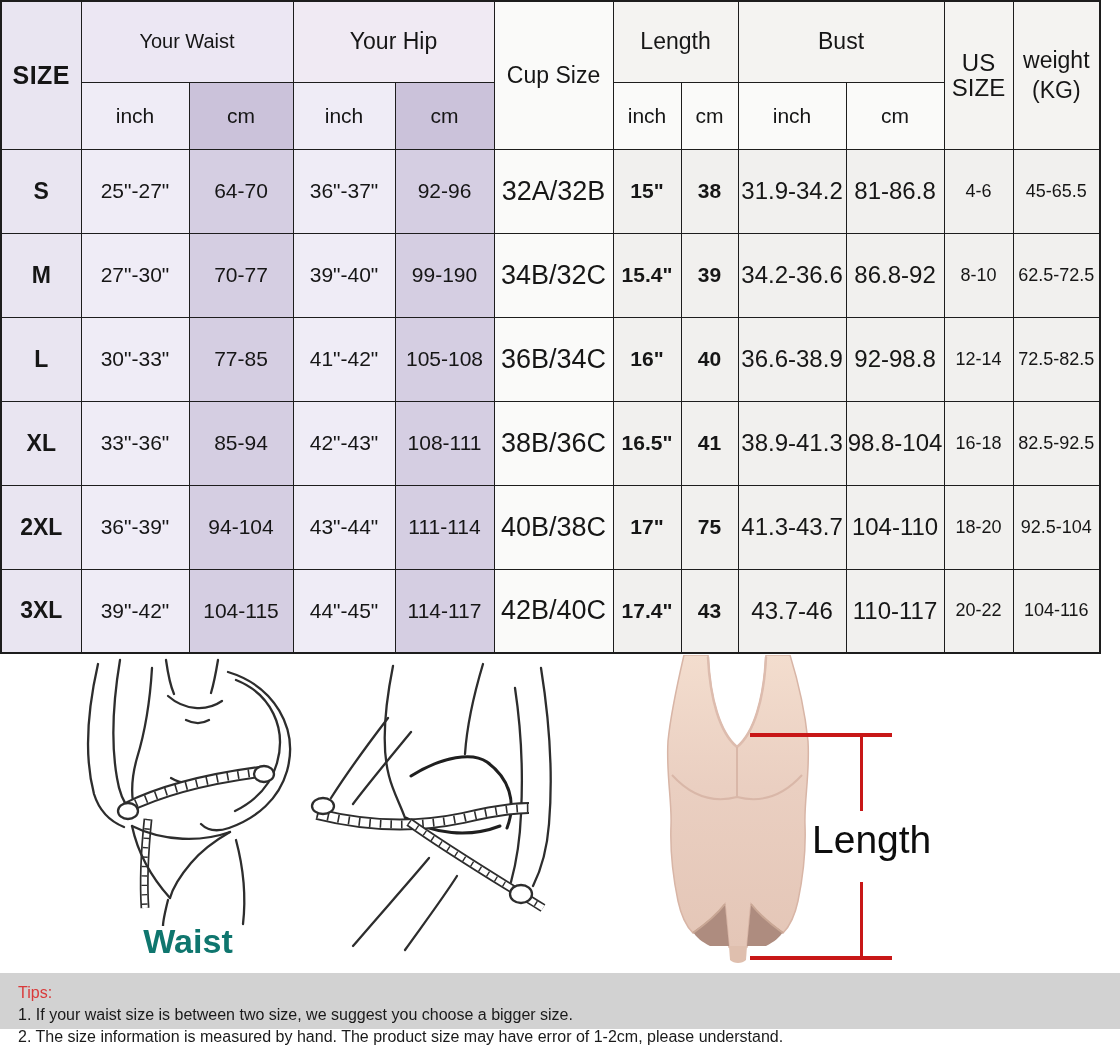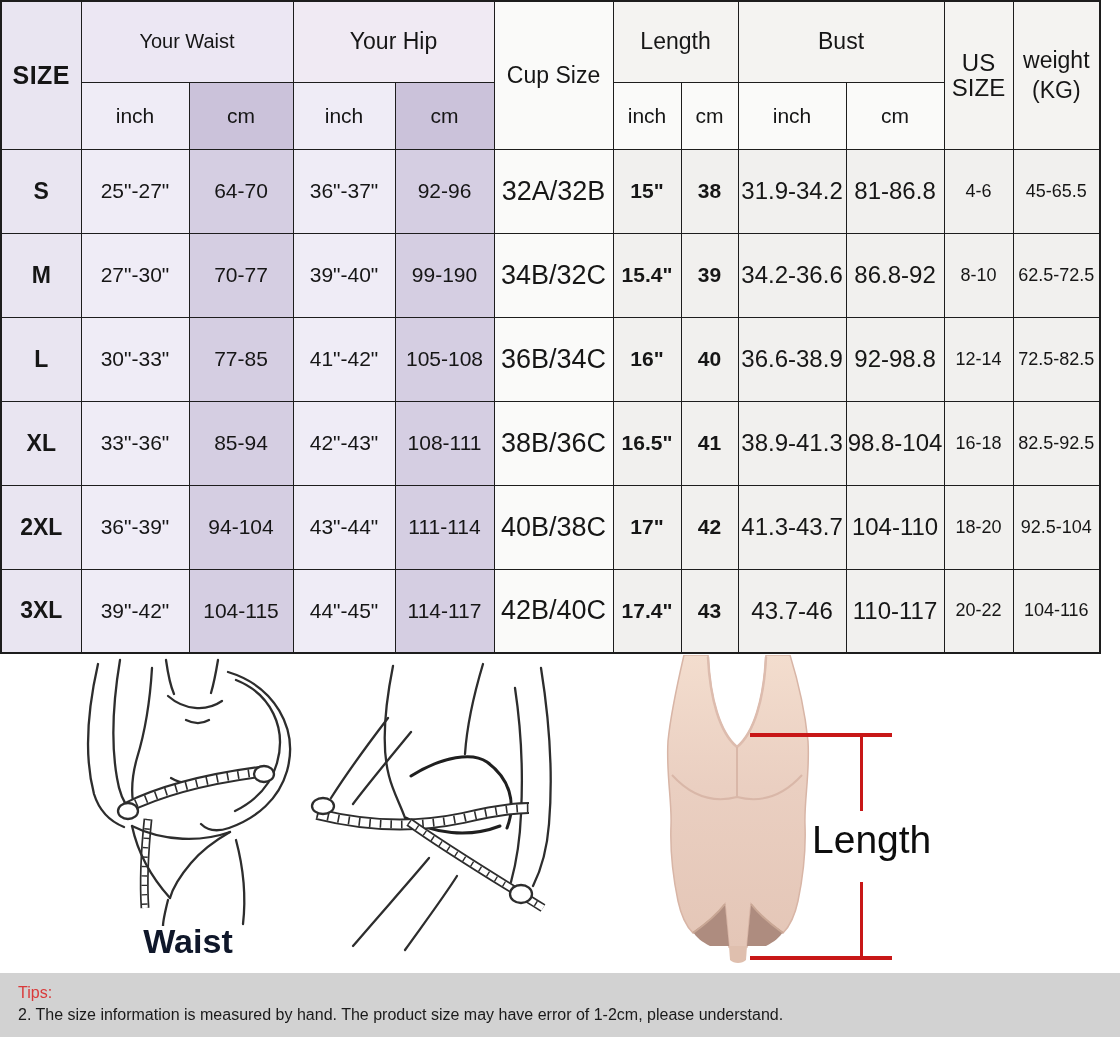--- a/index.html
+++ b/index.html
@@ -29,21 +29,21 @@
   .c-size{background:var(--c-lavender_mid,#e9e5f1);font-weight:bold;font-size:23px}
   .c-li{background:var(--c-lavender_light,#efecf6);font-size:21px}
   .c-lc{background:var(--c-lavender_dark,#d5cee2);font-size:21px}
   .c-cup{background:var(--c-white_cell,#fafaf9);font-size:27px}
   .c-len{background:var(--c-gray_cell,#f1f0ee);font-size:21px;font-weight:bold}
   .c-gray{background:var(--c-gray_cell,#f1f0ee);font-size:24px}
   .c-sm{background:var(--c-gray_cell,#f1f0ee);font-size:18px}
 
   
   .fig{position:absolute}
-  .fig-label{position:absolute;font-size:34px;font-weight:600;color:#0f172a;text-align:center}
+  .fig-label{position:absolute;font-size:34px;font-weight:600;color:#0f766e;text-align:center}
   #waist-label{left:108px;top:922px;width:160px}
   #hips-label{left:362px;top:914px;width:140px}
   #length-label{position:absolute;left:812px;top:818px;font-size:39px;color:#0d0d0d}
   .line-art{stroke:#2d2d2d;stroke-width:2.3;fill:none;stroke-linecap:round;stroke-linejoin:round}
   .line-bold{stroke:#1f1f1f;stroke-width:3;fill:none;stroke-linecap:round;stroke-linejoin:round}
   .tape-casing{stroke:#2d2d2d;stroke-width:12;fill:none;stroke-linecap:butt}
   .tape-fill{stroke:#ffffff;stroke-width:8;fill:none;stroke-linecap:butt}
   .tape-ticks{stroke:#2d2d2d;stroke-width:8;fill:none;stroke-linecap:butt;stroke-dasharray:1.6 9}
   .tape-casing-sm{stroke:#2d2d2d;stroke-width:9;fill:none;stroke-linecap:butt}
   .tape-fill-sm{stroke:#ffffff;stroke-width:5.6;fill:none;stroke-linecap:butt}
@@ -51,21 +51,21 @@
   .hand{fill:#ffffff;stroke:#2d2d2d;stroke-width:2.3}
 
   
   .red-line{position:absolute;background:var(--c-measure_red,#c81717)}
   #len-top{left:750px;top:733px;width:142px;height:4px}
   #len-v1{left:860px;top:733px;width:3px;height:78px}
   #len-v2{left:860px;top:882px;width:3px;height:78px}
   #len-bottom{left:750px;top:956px;width:142px;height:4px}
 
   
-  .tips{position:absolute;left:0;top:973px;width:1120px;height:64px;
+  .tips{position:absolute;left:0;top:973px;width:1120px;height:56px;
         background:var(--c-tips_bg,#d2d2d2);padding:9px 0 0 18px;
         font-size:16px;line-height:22px;color:#1a1a1a}
   .tips-title{color:var(--c-tips_accent,#d93a3a)}
 </style>
 </head>
 <body>
 
 <div class="page">
 
   <table class="size-chart">
@@ -168,21 +168,21 @@
       <td class="c-sm">82.5-92.5</td>
     </tr>
     <tr class="r">
       <td class="c-size">2XL</td>
       <td class="c-li">36"-39"</td>
       <td class="c-lc">94-104</td>
       <td class="c-li">43"-44"</td>
       <td class="c-lc">111-114</td>
       <td class="c-cup">40B/38C</td>
       <td class="c-len">17"</td>
-      <td class="c-len">42</td>
+      <td class="c-len">75</td>
       <td class="c-gray">41.3-43.7</td>
       <td class="c-gray">104-110</td>
       <td class="c-sm">18-20</td>
       <td class="c-sm">92.5-104</td>
     </tr>
     <tr class="r">
       <td class="c-size">3XL</td>
       <td class="c-li">39"-42"</td>
       <td class="c-lc">104-115</td>
       <td class="c-li">44"-45"</td>
@@ -275,16 +275,17 @@
   </svg>
 
   <div class="red-line" id="len-top"></div>
   <div class="red-line" id="len-v1"></div>
   <div class="red-line" id="len-v2"></div>
   <div class="red-line" id="len-bottom"></div>
   <div id="length-label">Length</div>
 
   <div class="tips">
     <div class="tips-title">Tips:</div>
+    <div>1. If your waist size is between two size, we suggest you choose a bigger size.</div>
     <div>2. The size information is measured by hand. The product size may have error of 1-2cm, please understand.</div>
   </div>
 
 </div>
 
 </body></html>

